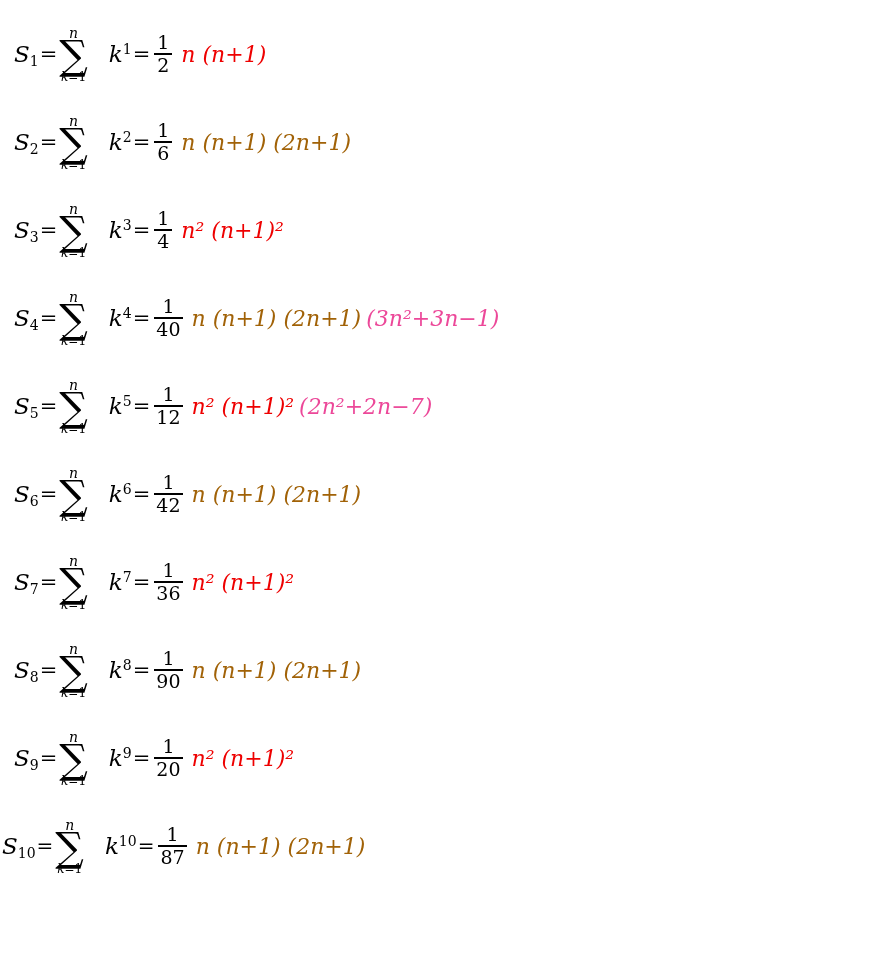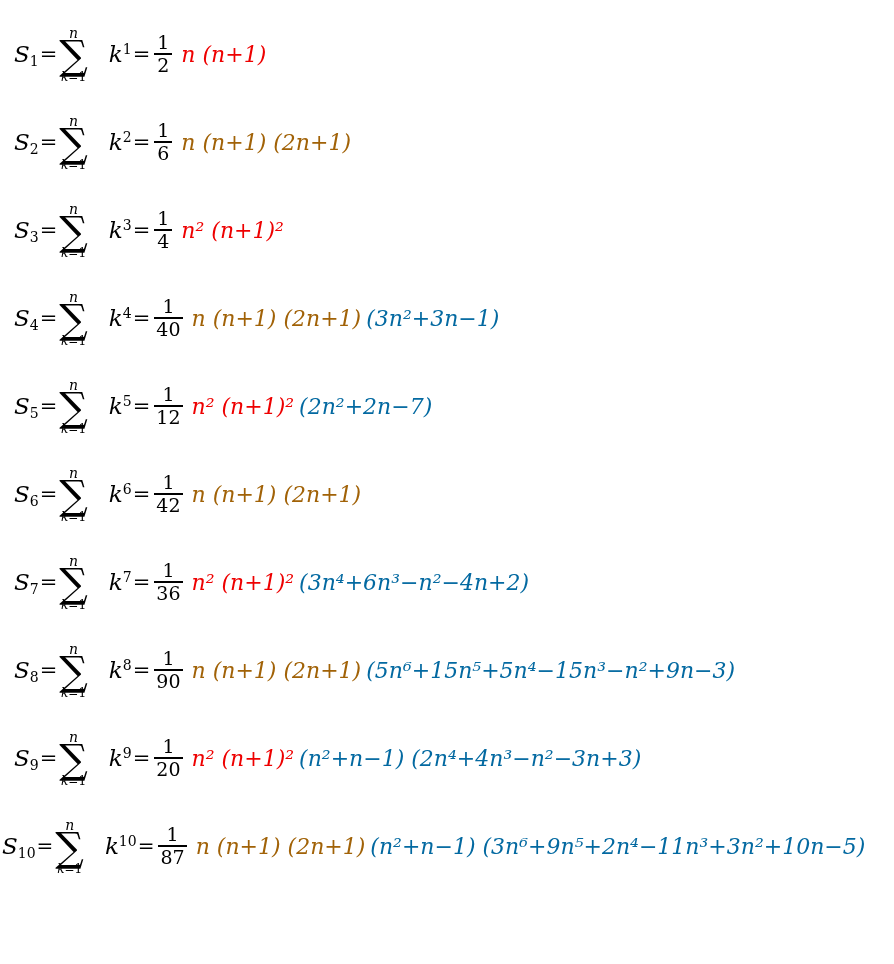--- a/index.html
+++ b/index.html
@@ -110,21 +110,21 @@
     min-width: 18px;
     height: 1.4px;
     background: #000;
   }
   .frac .den {
     font-size: 19px;
     padding: 1px 2px 0 2px;
   }
   .blue { color: #a16207; }
   .red  { color: #ee0000; }
-  .poly { color: #0369a1; }
+  .poly { color: #ec4899; }
   .factor {
     font-size: 22px;
     margin-left: 6px;
   }
   .grp {
     margin-left: 5px;
     font-size: 22px;
   }
   .row-last { font-size: 20px; }
 </style>
@@ -277,21 +277,20 @@
         <span class="sum-bottom"><span class="it">k</span>=1</span>
       </span>
       <span class="k-term"><span class="it">k</span><span class="sup">7</span></span>
       <span class="eq">=</span>
       <span class="frac">
         <span class="num">1</span>
         <span class="bar"></span>
         <span class="den">36</span>
       </span>
       <span class="factor it red">n² (n+1)²</span>
-      <span class="grp it poly">(3n⁴+6n³−n²−4n+2)</span>
     </div>
 
     <div class="formula-row">
       <span class="math lhs">
         <span class="it">S</span>
           <span class="sub">8</span>
       </span>
       <span class="eq">=</span>
       <span class="sum-block">
         <span class="sum-top">n</span>
@@ -299,21 +298,20 @@
         <span class="sum-bottom"><span class="it">k</span>=1</span>
       </span>
       <span class="k-term"><span class="it">k</span><span class="sup">8</span></span>
       <span class="eq">=</span>
       <span class="frac">
         <span class="num">1</span>
         <span class="bar"></span>
         <span class="den">90</span>
       </span>
       <span class="factor it blue">n (n+1) (2n+1)</span>
-      <span class="grp it poly">(5n⁶+15n⁵+5n⁴−15n³−n²+9n−3)</span>
     </div>
 
     <div class="formula-row">
       <span class="math lhs">
         <span class="it">S</span>
           <span class="sub">9</span>
       </span>
       <span class="eq">=</span>
       <span class="sum-block">
         <span class="sum-top">n</span>
@@ -321,21 +319,20 @@
         <span class="sum-bottom"><span class="it">k</span>=1</span>
       </span>
       <span class="k-term"><span class="it">k</span><span class="sup">9</span></span>
       <span class="eq">=</span>
       <span class="frac">
         <span class="num">1</span>
         <span class="bar"></span>
         <span class="den">20</span>
       </span>
       <span class="factor it red">n² (n+1)²</span>
-      <span class="grp it poly">(n²+n−1) (2n⁴+4n³−n²−3n+3)</span>
     </div>
 
     <div class="formula-row row-last" style="margin-left:-12px;">
       <span class="math lhs">
         <span class="it">S</span>
           <span class="sub">10</span>
       </span>
       <span class="eq">=</span>
       <span class="sum-block">
         <span class="sum-top">n</span>
@@ -343,17 +340,16 @@
         <span class="sum-bottom"><span class="it">k</span>=1</span>
       </span>
       <span class="k-term"><span class="it">k</span><span class="sup">10</span></span>
       <span class="eq">=</span>
       <span class="frac">
         <span class="num">1</span>
         <span class="bar"></span>
         <span class="den">87</span>
       </span>
       <span class="factor it blue">n (n+1) (2n+1)</span>
-      <span class="grp it poly">(n²+n−1) (3n⁶+9n⁵+2n⁴−11n³+3n²+10n−5)</span>
     </div>
 
   </div>
 </div>
 
 </body></html>

